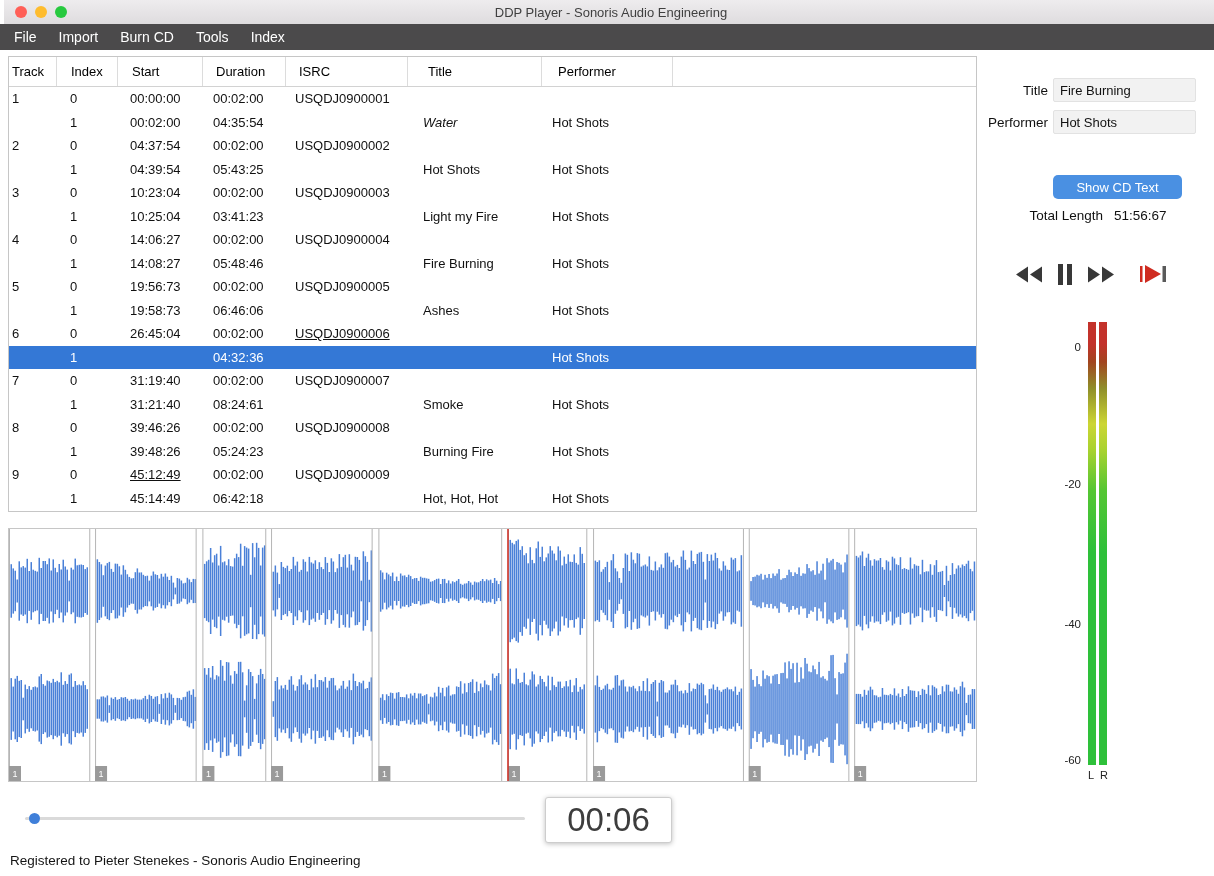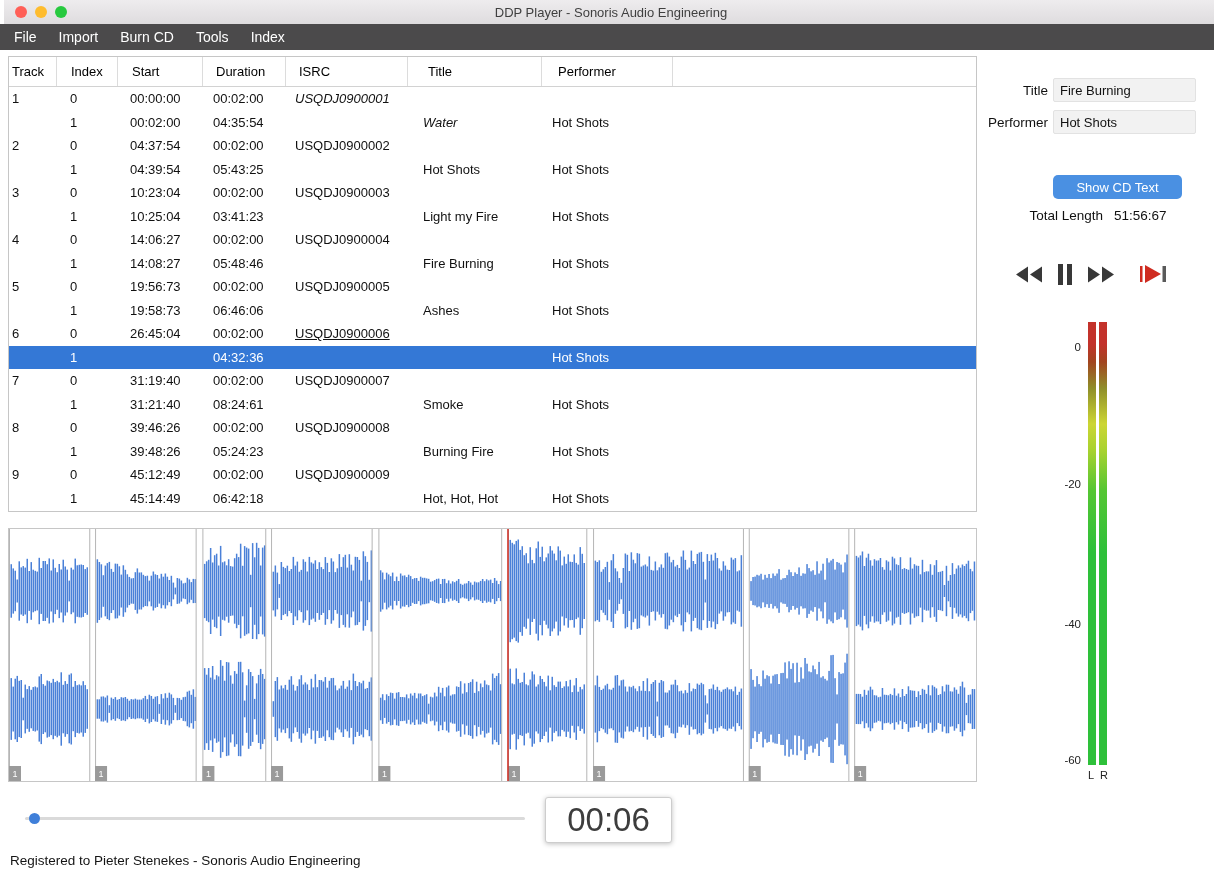--- a/index.html
+++ b/index.html
@@ -94,21 +94,21 @@
         <div class="hcell" style="width: 113px; padding-left: 20px;">Title</div>
         <div class="hcell" style="width: 114px; padding-left: 16px;">Performer</div>
         <div class="hcell filler"></div>
       </div>
     <div class="tbody">
         <div class="trow">
           <div class="tcell" style="width: 44px; padding-left: 3px;">1</div>
           <div class="tcell" style="width: 46px; padding-left: 14px;">0</div>
           <div class="tcell" style="width: 70px; padding-left: 14px;">00:00:00</div>
           <div class="tcell" style="width: 69px; padding-left: 13px;">00:02:00</div>
-          <div class="tcell" style="width: 108px; padding-left: 13px; font-style: italic;">USQDJ0900001</div>
+          <div class="tcell" style="width: 108px; padding-left: 13px;">USQDJ0900001</div>
           <div class="tcell" style="width: 113px; padding-left: 20px;"></div>
           <div class="tcell" style="width: 114px; padding-left: 16px;"></div>
         </div>
         <div class="trow">
           <div class="tcell" style="width: 44px; padding-left: 3px;"></div>
           <div class="tcell" style="width: 46px; padding-left: 14px;">1</div>
           <div class="tcell" style="width: 70px; padding-left: 14px;">00:02:00</div>
           <div class="tcell" style="width: 69px; padding-left: 13px;">04:35:54</div>
           <div class="tcell" style="width: 108px; padding-left: 13px;"></div>
           <div class="tcell" style="width: 113px; padding-left: 20px; font-style: italic;">Water</div>
@@ -236,21 +236,21 @@
           <div class="tcell" style="width: 46px; padding-left: 14px;">1</div>
           <div class="tcell" style="width: 70px; padding-left: 14px;">39:48:26</div>
           <div class="tcell" style="width: 69px; padding-left: 13px;">05:24:23</div>
           <div class="tcell" style="width: 108px; padding-left: 13px;"></div>
           <div class="tcell" style="width: 113px; padding-left: 20px;">Burning Fire</div>
           <div class="tcell" style="width: 114px; padding-left: 16px;">Hot Shots</div>
         </div>
         <div class="trow">
           <div class="tcell" style="width: 44px; padding-left: 3px;">9</div>
           <div class="tcell" style="width: 46px; padding-left: 14px;">0</div>
-          <div class="tcell" style="width: 70px; padding-left: 14px;">45:12:49</div>
+          <div class="tcell" style="width: 70px; padding-left: 14px; text-decoration: underline;">45:12:49</div>
           <div class="tcell" style="width: 69px; padding-left: 13px;">00:02:00</div>
           <div class="tcell" style="width: 108px; padding-left: 13px;">USQDJ0900009</div>
           <div class="tcell" style="width: 113px; padding-left: 20px;"></div>
           <div class="tcell" style="width: 114px; padding-left: 16px;"></div>
         </div>
         <div class="trow">
           <div class="tcell" style="width: 44px; padding-left: 3px;"></div>
           <div class="tcell" style="width: 46px; padding-left: 14px;">1</div>
           <div class="tcell" style="width: 70px; padding-left: 14px;">45:14:49</div>
           <div class="tcell" style="width: 69px; padding-left: 13px;">06:42:18</div>

